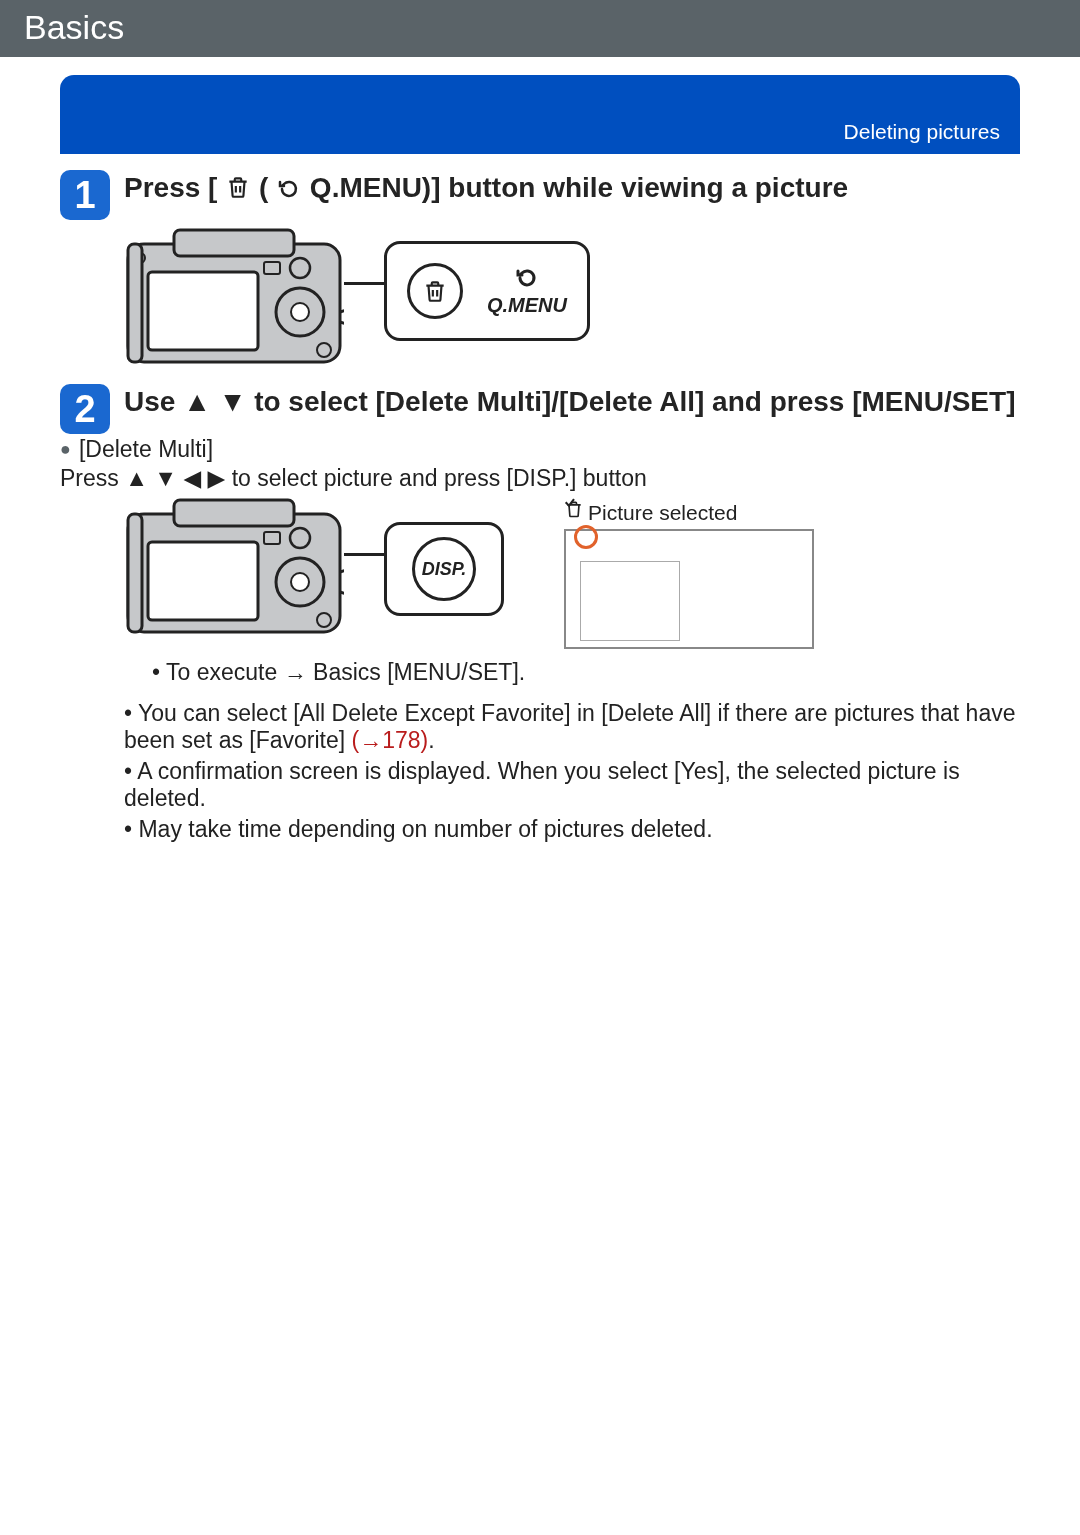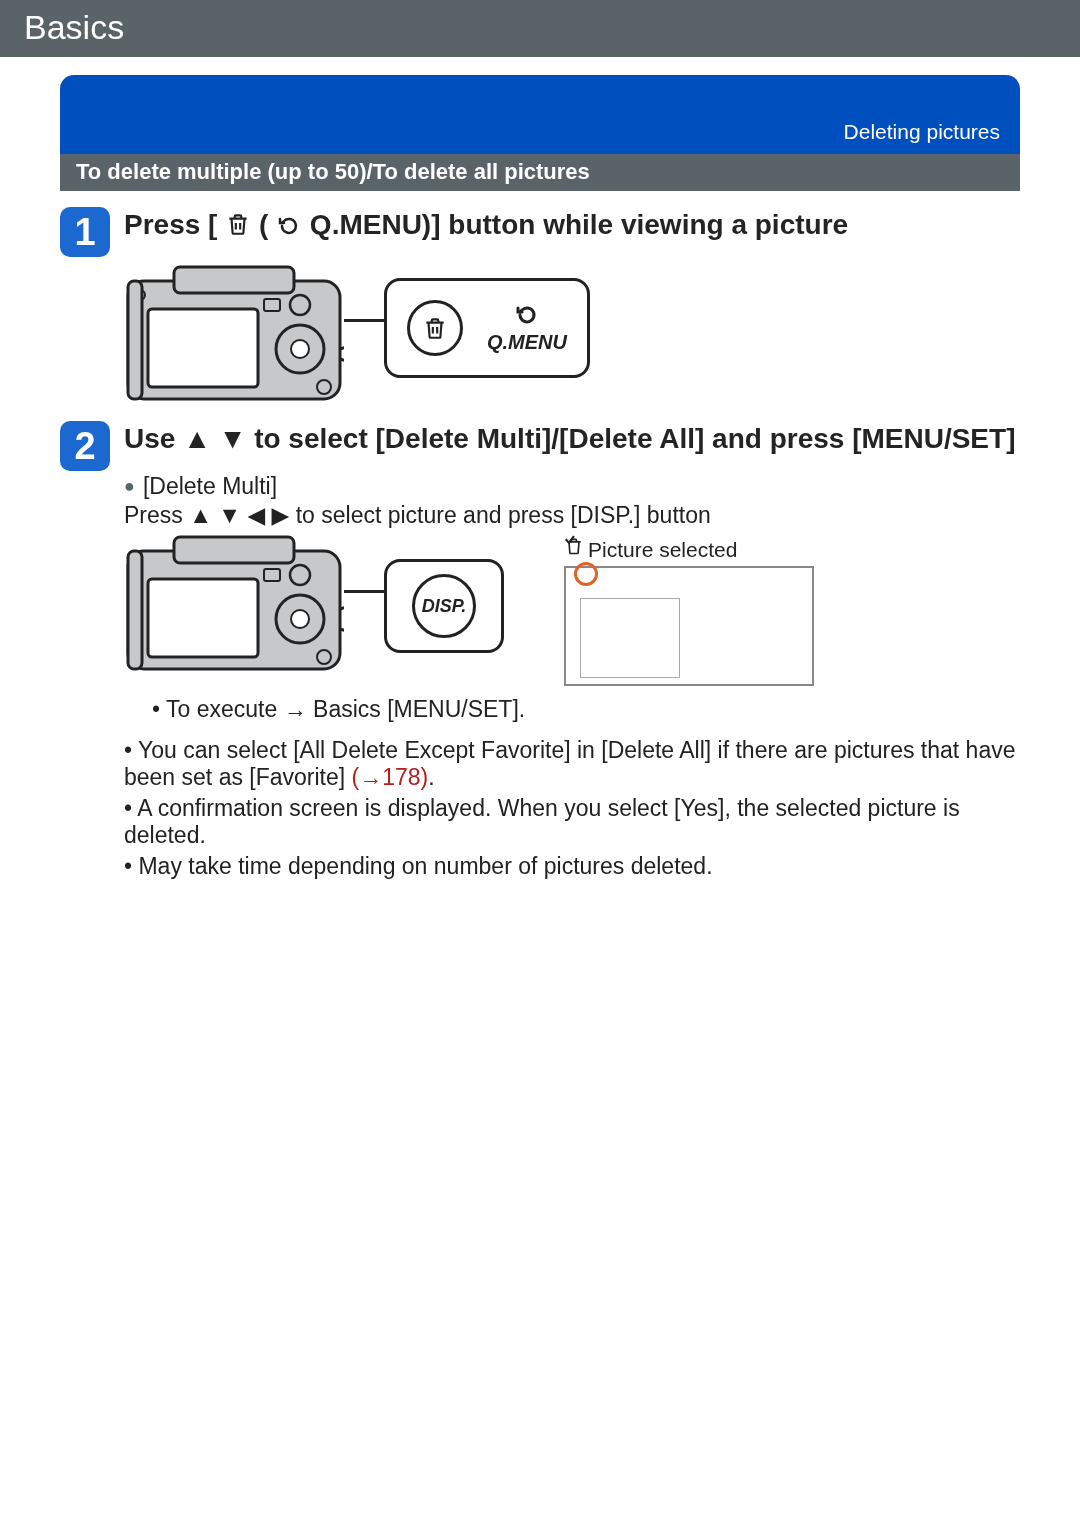--- a/index.html
+++ b/index.html
@@ -80,21 +80,21 @@
       border-radius: 50%;
       width: 56px;
       height: 56px;
       display: flex;
       align-items: center;
       justify-content: center;
       font-weight: bold;
       font-size: 18px;
     }
     .qmenu-col { display:flex; flex-direction:column; align-items:center; font-weight:bold; font-size:20px; gap:0; }
-    .body-list { margin-left: 64px; font-size: 23px; }
+    .body-list { font-size: 23px; }
     .body-list li { list-style: none; margin: 2px 0; }
     .dot-item::before { content: "●"; color:#5a6368; margin-right:8px; font-size:18px; position:relative; top:-2px; }
     .sub-indent { margin-left: 28px; }
     .bullet-item::before { content: "• "; }
     .pic-selected-row { display:flex; align-items:flex-start; margin: 6px 0 10px 64px; gap: 0; }
     .pic-selected-col { display:flex; flex-direction:column; align-items:flex-start; margin-left: 60px;}
     .pic-selected-label { font-size: 21px; margin-bottom: 4px; display:flex; align-items:flex-end; gap:4px;}
     .pic-box {
       width: 250px; height: 120px; border: 2px solid #888; position: relative;
     }
@@ -112,21 +112,20 @@
 <body>
 
 <header class="page-header">
   <span>Basics</span>
 </header>
 
 <div class="content">
   <div class="blue-banner">
     <span class="blue-banner-text">Deleting pictures</span>
   </div>
-  <div class="sub-header">To delete multiple (up to 50)/To delete all pictures</div>
 
   <div class="step">
     <div class="badge">1</div>
     <div class="step-content">
       <div class="step-title">
         <span>Press [</span><span>
           <svg width="26" height="28" viewBox="0 0 24 24" style="vertical-align:-4px" fill="none" stroke="#222" stroke-width="2">
               <path d="M4 7h16M9 7V5a1 1 0 011-1h4a1 1 0 011 1v2M6 7l1 13a1 1 0 001 1h8a1 1 0 001-1l1-13M10 11v6M14 11v6"></path>
             </svg>
         </span> (<span>

